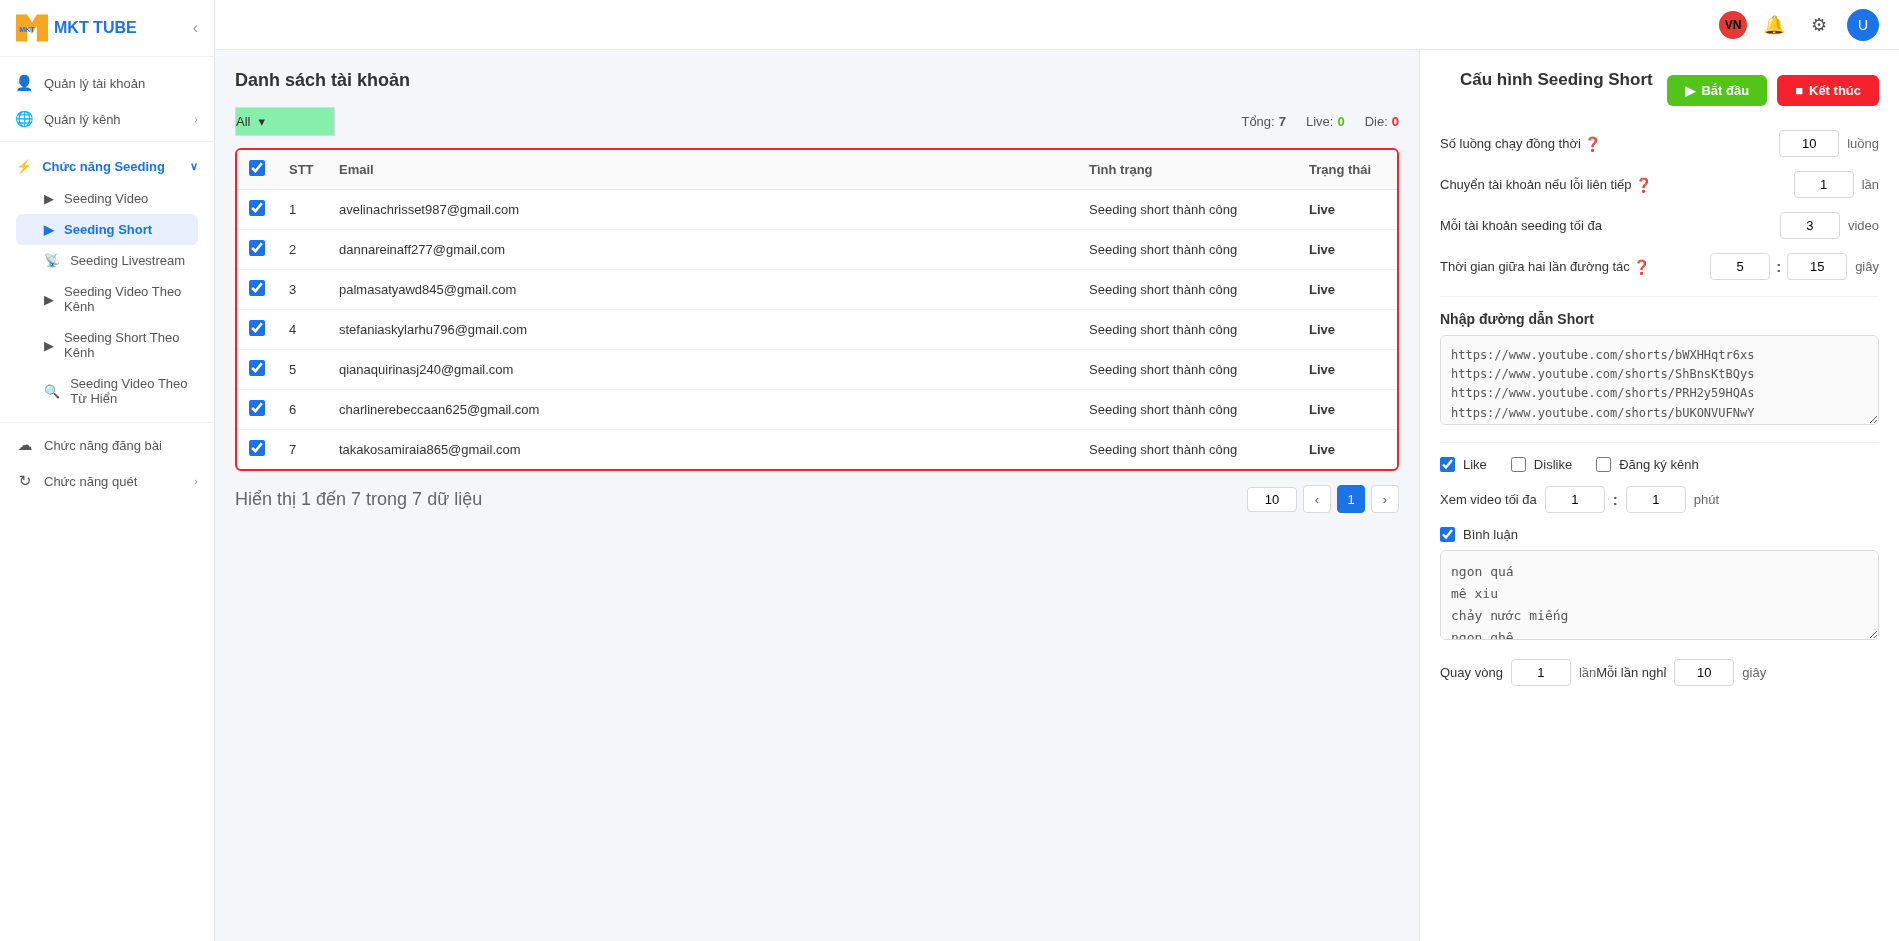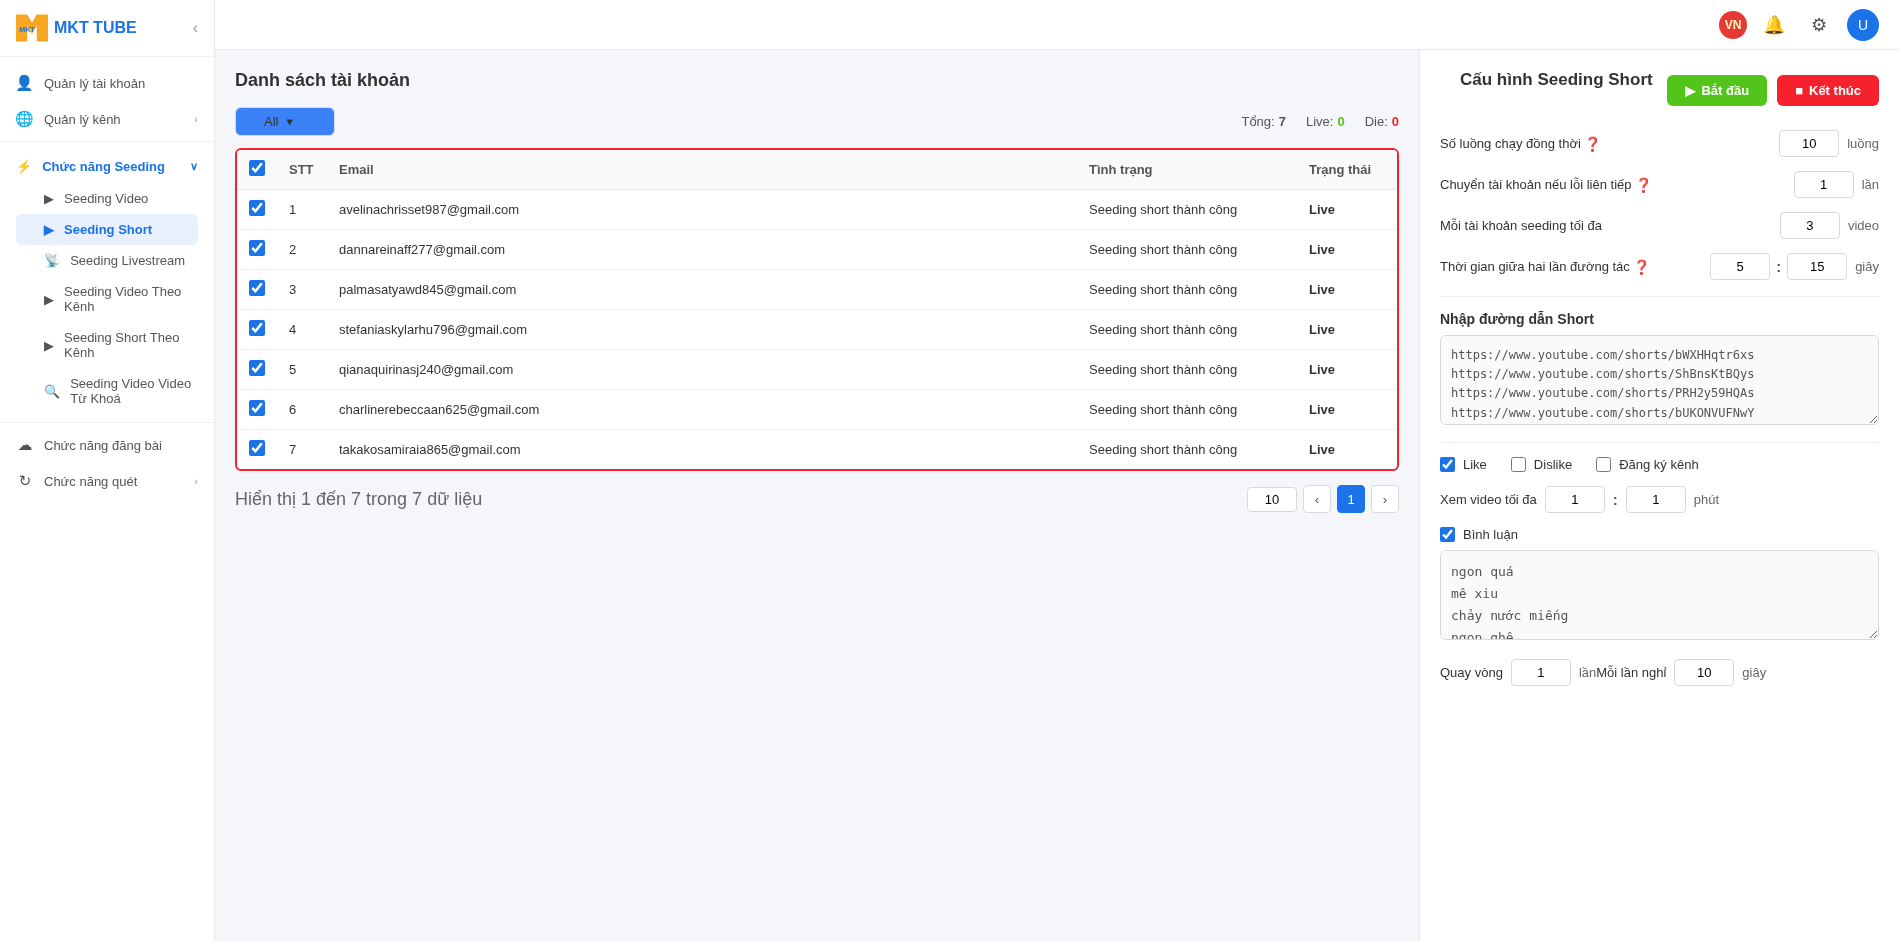--- a/index.html
+++ b/index.html
@@ -22,32 +22,32 @@
     .nav-sub-item.active { background: #e8f0fe; color: #1a73e8; font-weight: 600; border-radius: 6px; padding-left: 28px; }
     .nav-divider { height: 1px; background: #f0f0f0; margin: 4px 0; }
 
     
     .main-content { flex: 1; display: flex; flex-direction: column; overflow: hidden; }
 
     
     .topbar { height: 50px; background: #fff; border-bottom: 1px solid #e8e8e8; display: flex; align-items: center; justify-content: flex-end; padding: 0 20px; gap: 12px; flex-shrink: 0; }
     .topbar-icon { width: 32px; height: 32px; border-radius: 50%; display: flex; align-items: center; justify-content: center; cursor: pointer; color: #555; font-size: 18px; }
     .topbar-avatar { width: 32px; height: 32px; border-radius: 50%; background: #1a73e8; display: flex; align-items: center; justify-content: center; color: #fff; font-size: 14px; cursor: pointer; }
-    .topbar-flag { width: 28px; height: 28px; border-radius: 50%; background: #e53935; display: flex; align-items: center; justify-content: center; color: #fef9c3; font-size: 12px; font-weight: 700; cursor: pointer; }
+    .topbar-flag { width: 28px; height: 28px; border-radius: 50%; background: #e53935; display: flex; align-items: center; justify-content: center; color: #000000; font-size: 12px; font-weight: 700; cursor: pointer; }
 
     
     .content-area { flex: 1; display: flex; overflow: hidden; }
 
     
     .left-panel { flex: 1; padding: 20px; overflow-y: auto; }
     .panel-title { font-size: 18px; font-weight: 600; color: #333; margin-bottom: 16px; }
 
     
     .filter-bar { display: flex; align-items: center; justify-content: space-between; margin-bottom: 12px; }
-    .filter-select { border: 1px solid #d9d9d9; border-radius: 6px; padding: 6px 28px; font-size: 13px; background: #3b82f6; color: #333; cursor: pointer; display: flex; align-items: center; gap: 8px; min-width: 100px; }
+    .filter-select { border: 1px solid #d9d9d9; border-radius: 1px; padding: 6px 0; font-size: 13px; background: #86efac; color: #333; cursor: pointer; display: flex; align-items: center; gap: 8px; min-width: 100px; }
     .filter-stats { display: flex; gap: 20px; font-size: 13px; color: #555; }
     .stat-item { display: flex; gap: 4px; align-items: center; }
     .stat-val { font-weight: 700; }
     .stat-live { color: #52c41a; }
     .stat-die { color: #f5222d; }
 
     
     .table-wrapper { border: 2px solid #f5222d; border-radius: 6px; overflow: hidden; background: #fff; }
     .data-table { width: 100%; border-collapse: collapse; }
     .data-table th { background: #fafafa; padding: 10px 12px; text-align: left; font-weight: 600; font-size: 13px; color: #555; border-bottom: 1px solid #e8e8e8; }
@@ -149,21 +149,21 @@
       <div class="nav-sub-item">
         <span>▶</span>
         <span>Seeding Video Theo Kênh</span>
       </div>
       <div class="nav-sub-item">
         <span>▶</span>
         <span>Seeding Short Theo Kênh</span>
       </div>
       <div class="nav-sub-item">
         <span>🔍</span>
-        <span>Seeding Video Video Từ Khoá</span>
+        <span>Seeding Video Theo Từ Hiển</span>
       </div>
     </div>
 
     <div class="nav-divider"></div>
 
     <div class="nav-item">
       <span class="nav-icon">☁</span>
       <span>Chức năng đăng bài</span>
     </div>
     <div class="nav-item">

